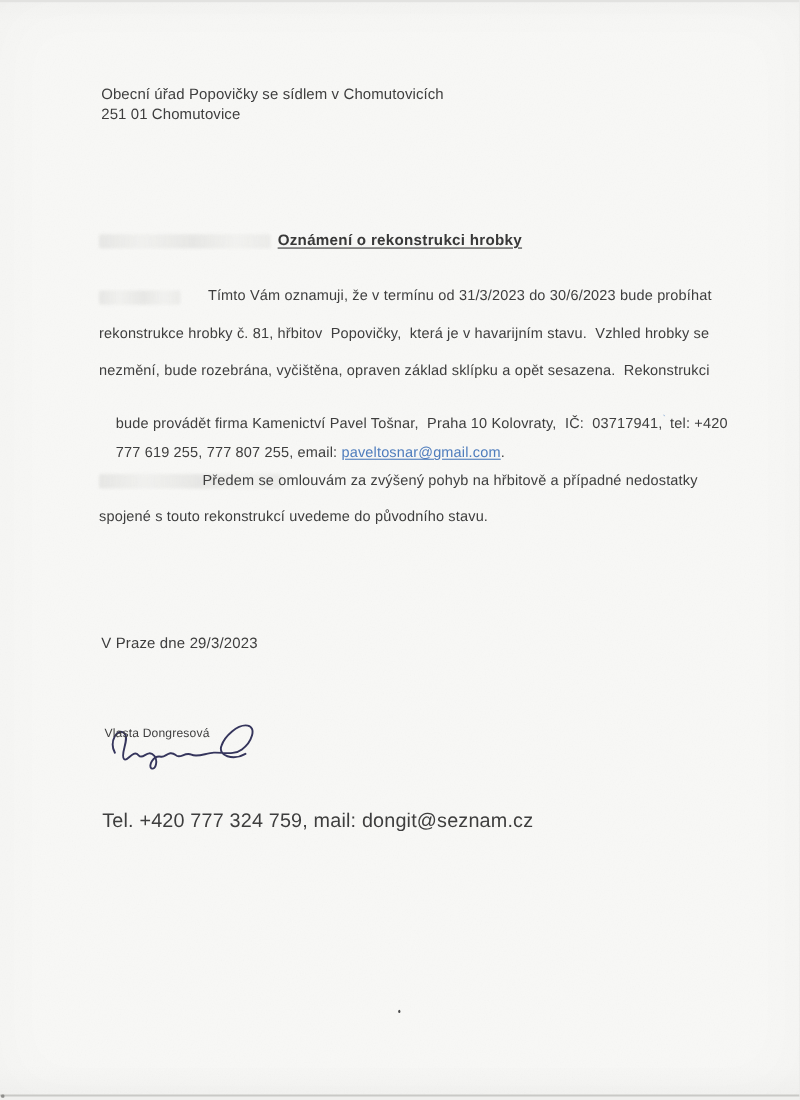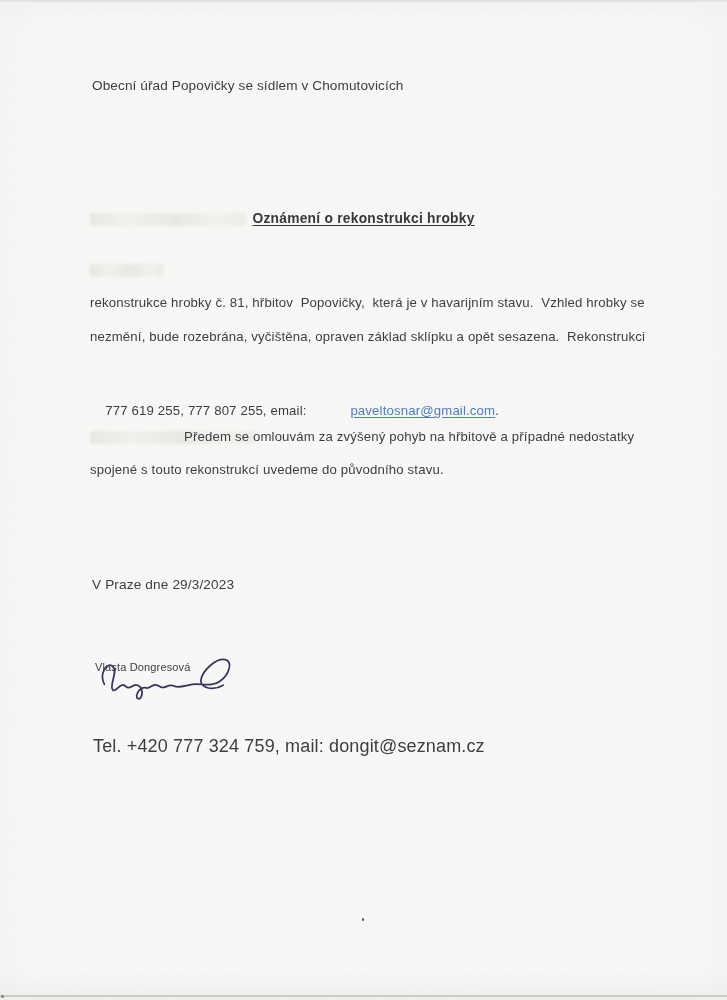--- a/index.html
+++ b/index.html
@@ -17,21 +17,21 @@
   .title {
     position:absolute; left:0; top:211px; width:727px; text-align:center;
     font-size:13.8px; font-weight:bold; letter-spacing:0.25px;
     text-decoration:underline; text-underline-offset:2px; color:#383838;
   }
   .ghost {
     position:absolute; height:13px; border-radius:2px;
     background:linear-gradient(90deg, rgba(175,175,172,0.30), rgba(200,200,196,0.18) 25%, rgba(178,178,175,0.30) 55%, rgba(200,200,196,0.16) 80%, rgba(182,182,179,0.24));
     filter:blur(1.6px); opacity:0.75;
   }
-  a.email-link { color:#4f7dbd; text-decoration:underline; text-underline-offset:2px; cursor:pointer;margin-left:40px; }
+  a.email-link { color:#4f7dbd; text-decoration:underline; text-underline-offset:2px; cursor:pointer; }
   .tick { color:#8fb0d8; font-size:9px; position:relative; top:-5px; }
   .sig { position:absolute; left:97px; top:645px; width:138px; height:60px; transform:rotate(-2deg); }
   .edge-top { position:absolute; left:0; top:0; width:100%; height:2px; background:#e2e2e0; }
   .edge-bottom-line { position:absolute; left:0; top:995px; width:100%; height:2px; background:#c9c9c6; }
   .edge-bottom-below { position:absolute; left:0; top:997px; width:100%; height:3px; background:#efefed; }
   .speck-mid { position:absolute; left:362px; top:918px; width:2px; height:3px; background:#4a4a4a; border-radius:50%; }
   .speck-corner { position:absolute; left:1px; top:995px; width:3px; height:3px; background:#8d8d8a; border-radius:1px; }
 </style>
 </head>
 <body>
@@ -48,30 +48,35 @@
     </filter>
     <rect width="100%" height="100%" filter="url(#grain)"></rect>
   </svg>
 
   <div class="edge-top"></div>
   <div class="edge-bottom-line"></div>
   <div class="edge-bottom-below"></div>
 
   <div class="sender">
     <div>Obecní úřad Popovičky se sídlem v Chomutovicích</div>
+    <div>251 01 Chomutovice</div>
   </div>
 
   <div class="ghost" style="left:90px; top:213px; width:156px;"></div>
   <div class="ghost" style="left:90px; top:264px; width:74px;"></div>
   <div class="ghost" style="left:90px; top:431px; width:166px;"></div>
 
   <div class="title">Oznámení o rekonstrukci hrobky</div>
 
+  <div class="line" style="left:189px; top:261px;">Tímto Vám oznamuji, že v termínu od 31/3/2023 do 30/6/2023 bude probíhat</div>
   <div class="line" style="left:90px;  top:295px;">rekonstrukce hrobky č. 81, hřbitov  Popovičky,  která je v havarijním stavu.  Vzhled hrobky se</div>
   <div class="line" style="left:90px;  top:329px;">nezmění, bude rozebrána, vyčištěna, opraven základ sklípku a opět sesazena.  Rekonstrukci</div>
+  <div class="line" style="left:90px;  top:362px;">
+    <span>bude provádět firma Kamenictví Pavel Tošnar,  Praha 10 Kolovraty,  IČ:  03717941,</span><span class="tick">`</span><span> tel: +420</span>
+  </div>
   <div class="line" style="left:90px;  top:388px;">
     <span>777 619 255, 777 807 255, email: </span><a class="email-link">paveltosnar@gmail.com</a><span>.</span>
   </div>
 
   <div class="line" style="left:90px;  top:462px;">spojené s touto rekonstrukcí uvedeme do původního stavu.</div>
   <div class="line" style="left:184px; top:429px;">Předem se omlouvám za zvýšený pohyb na hřbitově a případné nedostatky</div>
 
   <div class="line" style="left:92px; top:577px; font-size:13.6px;">V Praze dne 29/3/2023</div>
 
   <svg class="sig" viewBox="0 0 135 58" xmlns="http://www.w3.org/2000/svg">

